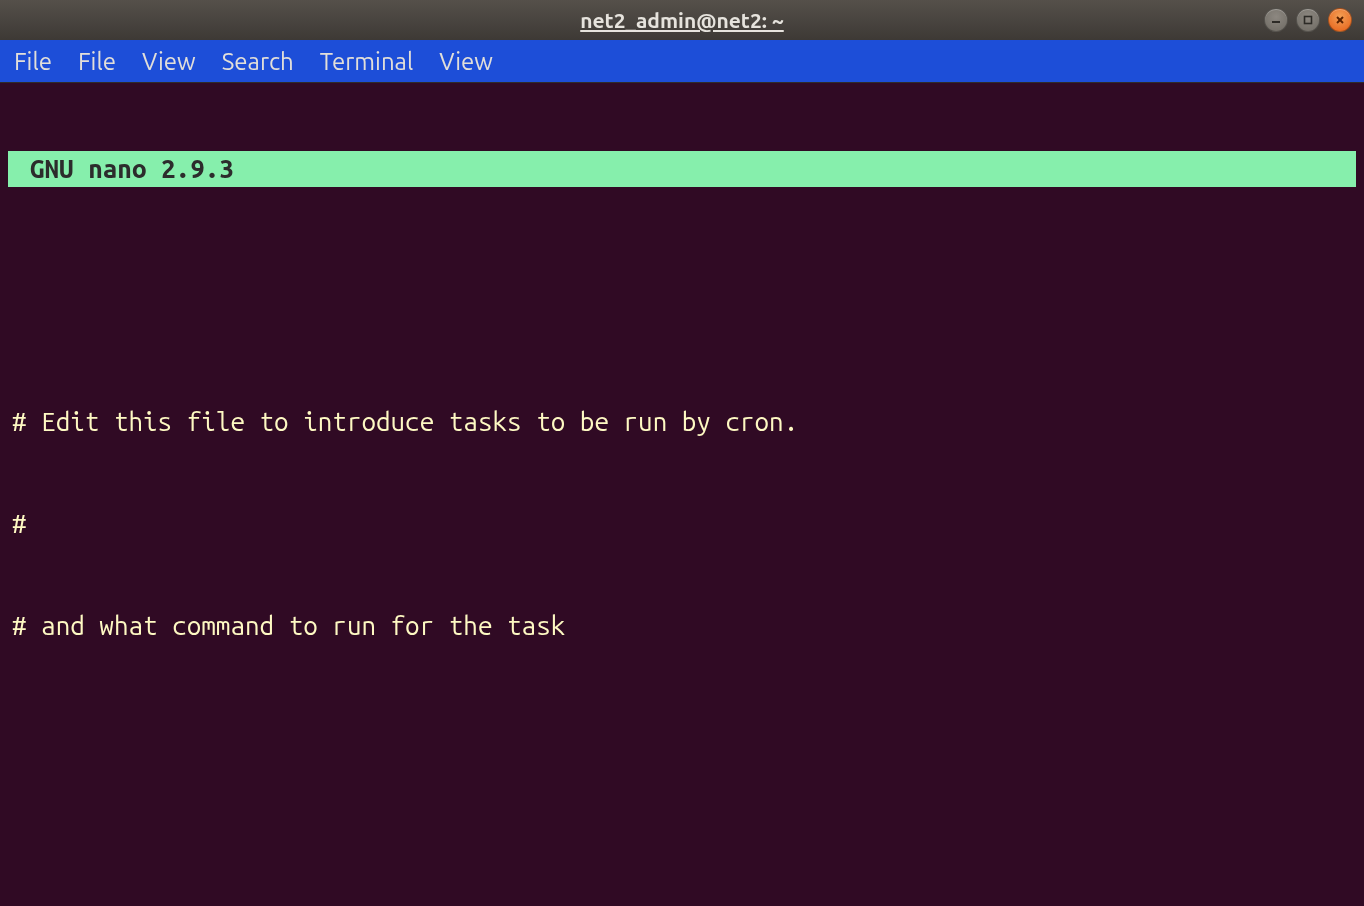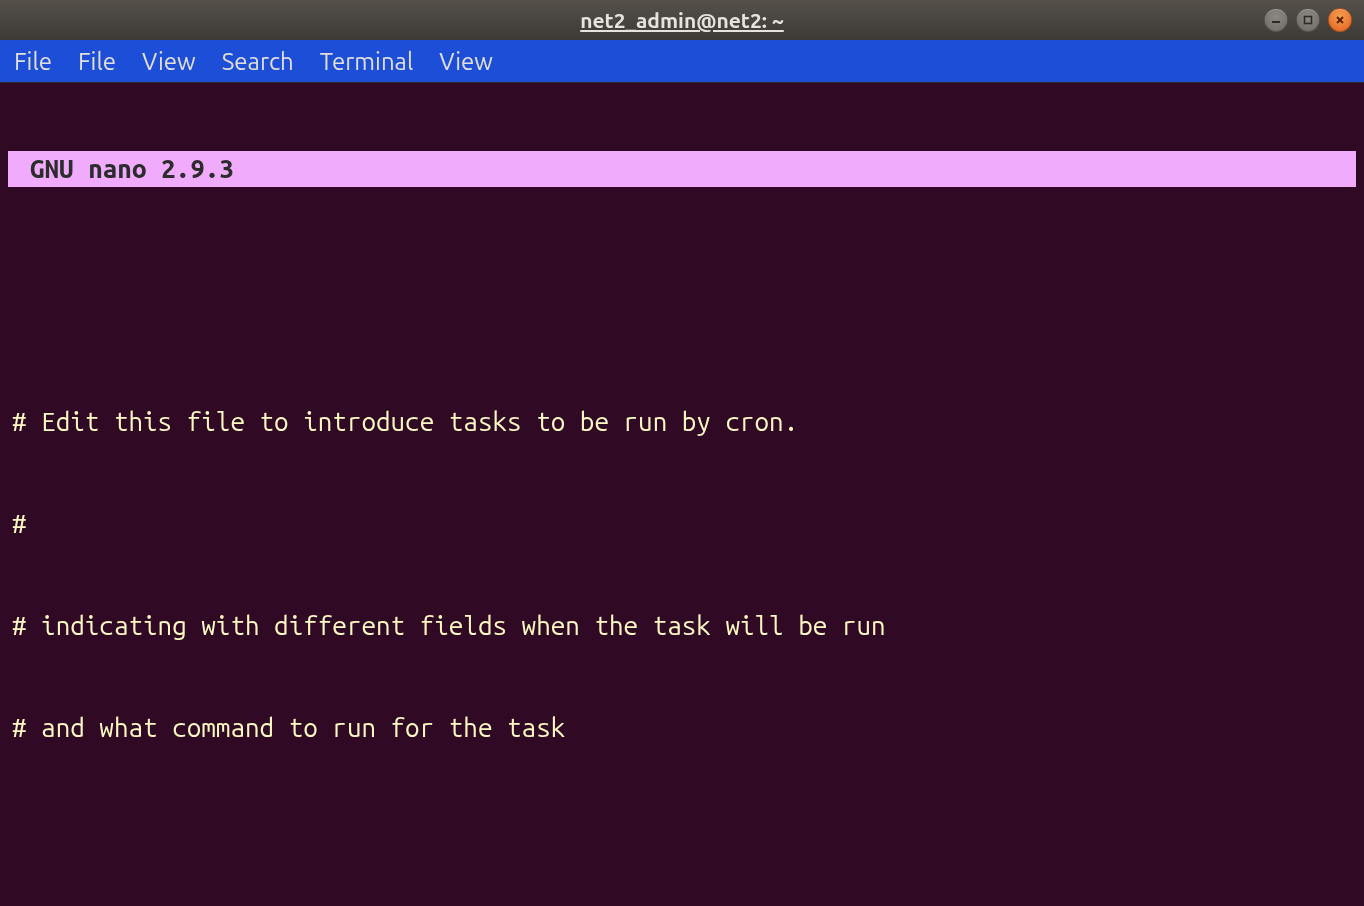--- a/index.html
+++ b/index.html
@@ -63,21 +63,21 @@
     cursor: default;
   }
   .terminal-body {
     position: relative;
     padding: 0;
     font-size: 26px;
     line-height: 34px;
     white-space: pre;
   }
   .nano-header {
-    background: #f0abfc;
+    background: #86efac;
     color: #2c2c2c;
     display: flex;
     padding: 0 22px;
     margin: 0 8px 0 8px;
     height: 36px;
     align-items: center;
     font-weight: bold;
     font-size: 26px;
   }
   .nano-header .version {
@@ -132,21 +132,20 @@
 </div>
 
 <div class="terminal-body">
   <div class="nano-header">
     <span class="version">GNU nano 2.9.3</span>
   </div>
   <div class="file-content">
     <div class="file-line"></div>
     <div class="file-line"># Edit this file to introduce tasks to be run by cron.</div>
     <div class="file-line">#</div>
-    <div class="file-line"># indicating with different fields when the task will be run</div>
     <div class="file-line"># and what command to run for the task</div>
     
     
     
     
     
     
     
     
     

